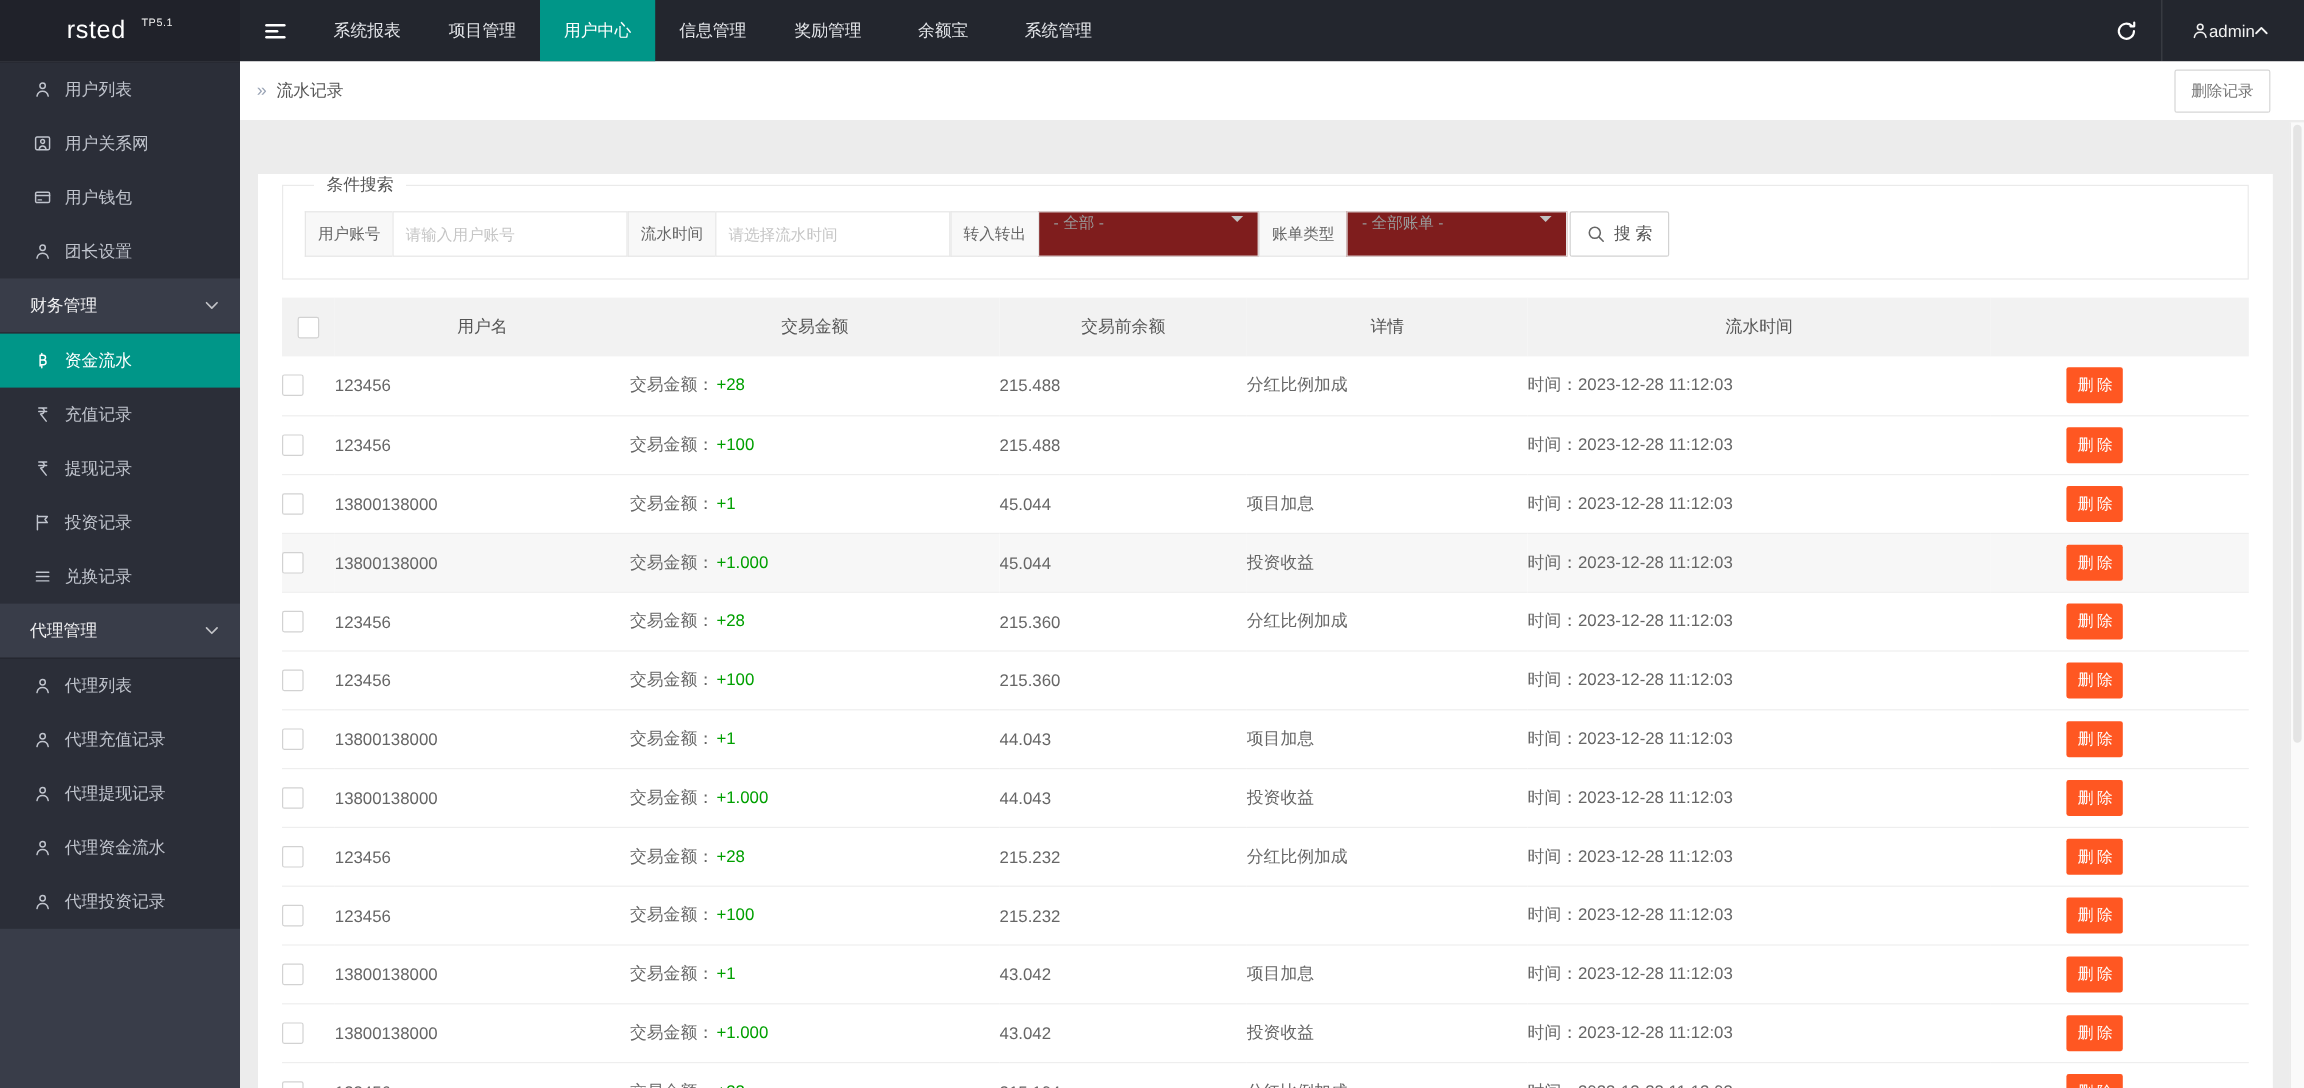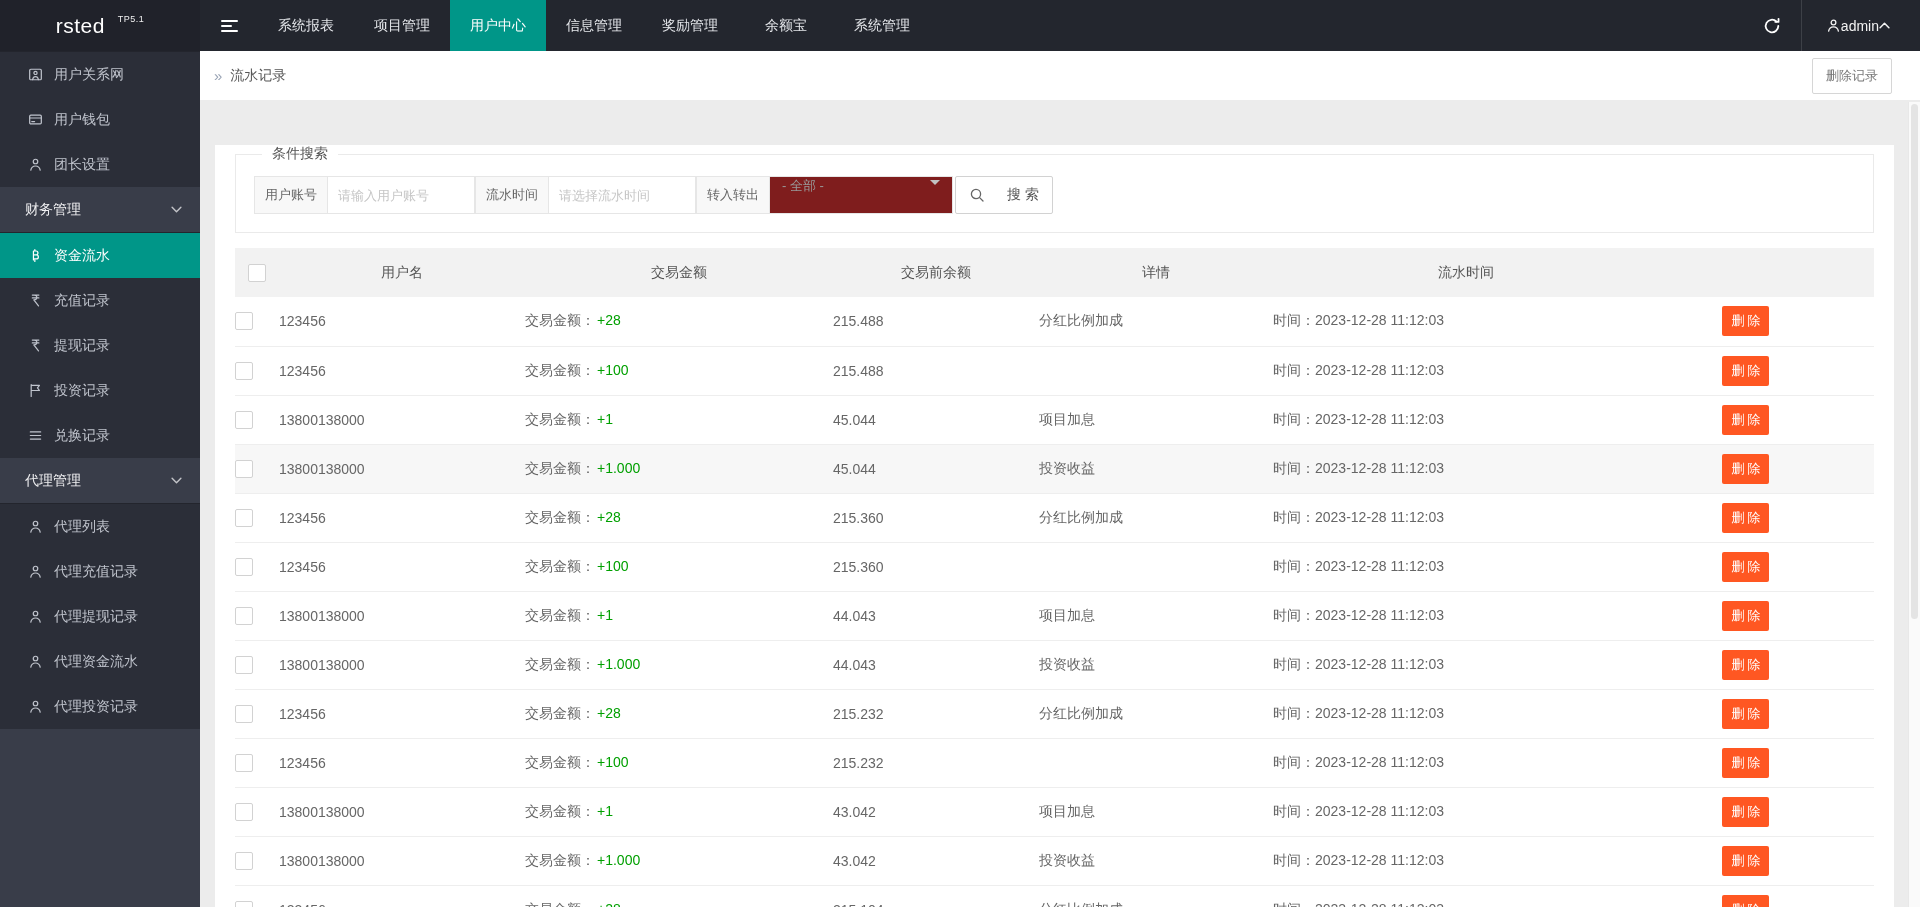--- a/index.html
+++ b/index.html
@@ -41,25 +41,25 @@
   .crumb-action{margin-left:auto;background:#fff;border:1px solid #d6d6d6;border-radius:2px;color:#777;font-size:13px;padding:8px 13px;cursor:pointer}
   .content{padding:13px 26px 0 15px;height:calc(100% - 49px)}
   .card{background:#fff;height:110%;padding:0 20px}
 
   
   fieldset.search{border:1px solid #eaeaea;margin-top:32px;padding:13px 18px 18px}
   fieldset.search legend{font-size:14px;color:#555;padding:0 10px;margin-left:8px}
   .search-row{display:flex;align-items:center}
   .inp-group{display:flex;height:38px;}
   .inp-addon{display:flex;align-items:center;padding:0 10px;background:#f8f8f8;border:1px solid #e6e6e6;border-right:none;font-size:13px;color:#666;white-space:nowrap}
-  .inp{height:38px;border:1px solid #e6e6e6;padding:0 10px;font-size:13px;color:#666;width:148px;outline:none;background:#fff}
+  .inp{height:38px;border:1px solid #e6e6e6;padding:0 10px;font-size:13px;color:#666;width:196px;outline:none;background:#fff}
   .inp::placeholder{color:#c6c6c6}
   .select{width:184px;border:1px solid #e6e6e6;background:#7f1d1d;display:flex;align-items:flex-start;padding:0 12px;font-size:13px;color:#999;cursor:pointer}
   .sel-caret{margin-left:auto;width:0;height:0;border:5px solid transparent;border-top-color:#c2c2c2;transform:translateY(3px)}
-  .search-btn{margin-left:2px;height:38px;padding:0 13px;background:#fff;border:1px solid #d2d2d2;border-radius:2px;display:flex;align-items:center;gap:22px;font-size:14px;color:#555;cursor:pointer}
+  .search-btn{margin-left:2px;height:38px;padding:0 13px;background:#fff;border:1px solid #d2d2d2;border-radius:2px;display:flex;align-items:center;gap:7px;font-size:14px;color:#555;cursor:pointer}
   .search-btn svg{color:#666}
 
   
   .data-table{width:100%;border-collapse:collapse;margin-top:15px;table-layout:fixed;color:#666}
   .data-table th{background:#f2f2f2;font-weight:normal;text-align:center;color:#555;height:49px}
   .data-table td{height:49px;border-bottom:1px solid #eee;overflow:hidden;white-space:nowrap}
   .data-table tr.hover td{background:#f7f7f7}
   .checkbox{display:inline-block;width:18px;height:18px;border:1px solid #d2d2d2;border-radius:2px;background:#fff;vertical-align:middle;cursor:pointer}
   .amt-val{color:#00a000;margin-left:2px}
   .col-action{text-align:right;padding-right:105px}
@@ -113,20 +113,29 @@
     </div>
   </div>
 </header>
 
 <aside class="sidebar">
   <div id="sidebar-menu">
       <div class="side-items">
         <div class="side-item">
           <span class="icn-wrap">
             <svg viewBox="0 0 16 16" fill="none" stroke="currentColor" stroke-width="1.3" stroke-linecap="round" stroke-linejoin="round">
+              <circle cx="8" cy="4.8" r="2.4"></circle>
+              <path d="M3 14c.6-3 2.6-4.4 5-4.4s4.4 1.4 5 4.4"></path>
+            </svg>
+          </span>
+          <span class="lbl">用户列表</span>
+        </div>
+        <div class="side-item">
+          <span class="icn-wrap">
+            <svg viewBox="0 0 16 16" fill="none" stroke="currentColor" stroke-width="1.3" stroke-linecap="round" stroke-linejoin="round">
               <rect x="1.8" y="2.4" width="12.4" height="11.2" rx="1.2"></rect>
               <circle cx="8" cy="6.3" r="1.7"></circle>
               <path d="M4.9 13.4c.4-2.1 1.6-3.1 3.1-3.1s2.7 1 3.1 3.1"></path>
             </svg>
           </span>
           <span class="lbl">用户关系网</span>
         </div>
         <div class="side-item">
           <span class="icn-wrap">
             <svg viewBox="0 0 16 16" fill="none" stroke="currentColor" stroke-width="1.3" stroke-linecap="round" stroke-linejoin="round">
@@ -277,20 +286,27 @@
           </div>
 
           <div class="inp-group">
             <span class="inp-addon">转入转出</span>
             <div class="select">
               <span>- 全部 -</span>
               <span class="sel-caret"></span>
             </div>
           </div>
 
+          <div class="inp-group">
+            <span class="inp-addon">账单类型</span>
+            <div class="select">
+              <span>- 全部账单 -</span>
+              <span class="sel-caret"></span>
+            </div>
+          </div>
 
           <button class="search-btn">
             <svg width="16" height="16" viewBox="0 0 16 16" fill="none" stroke="currentColor" stroke-width="1.3" stroke-linecap="round">
               <circle cx="7" cy="7" r="4.6"></circle>
                 <path d="M10.6 10.6L14 14"></path>
             </svg>
             <span>搜 索</span>
           </button>
 
         </div>

